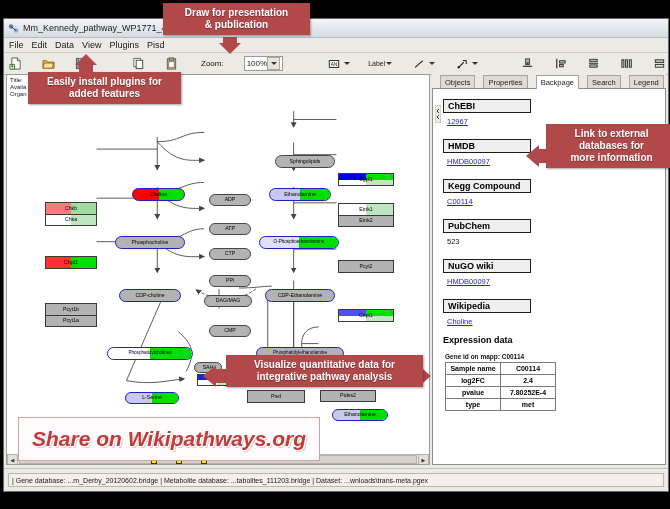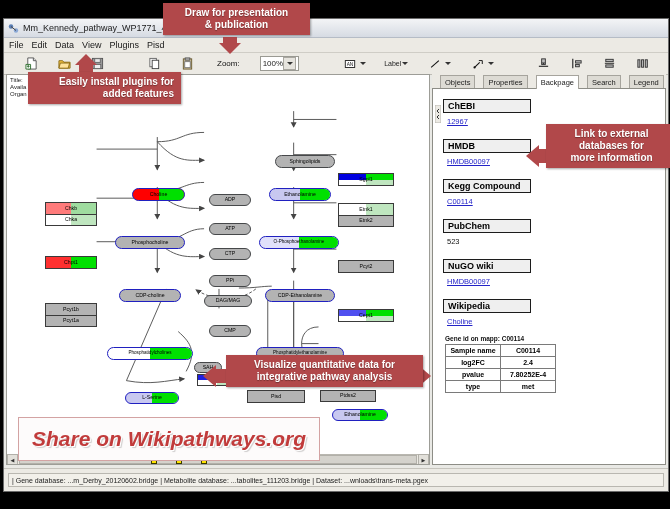--- a/index.html
+++ b/index.html
@@ -15,21 +15,21 @@
   .titlebar .appicon{width:11px;height:11px;margin-right:4px;flex:0 0 auto;}
   .titlebar .ttxt{white-space:nowrap;overflow:hidden;text-overflow:clip;}
 
   
   .menubar{height:14px;background:#eceae4;border-bottom:1px solid #cfcdc6;display:flex;align-items:center;
            padding:0 5px;font-size:9px;color:#1a1a1a;gap:8px;}
   .menubar span{cursor:default;}
 
   
   .toolbar{height:21px;background:#eceae4;border-bottom:1px solid #bfbdb6;display:flex;align-items:center;
-           padding:0 20px;gap:18px;}
+           padding:0 4px;gap:18px;}
   .tbtn{width:16px;height:16px;display:flex;align-items:center;justify-content:center;border:1px solid transparent;}
   .tbtn svg{display:block;}
   .tsep{width:1px;height:14px;background:#c2c0ba;margin:0 3px;}
   .zoomlbl{font-size:8px;color:#111;margin:0 2px 0 4px;}
   .combo{height:13px;border:1px solid #9a9a93;background:#fff;display:flex;align-items:center;
          font-size:8px;color:#222;padding:0 2px;position:relative;}
   .combo .cval{flex:1;white-space:nowrap;overflow:hidden;}
   .combo .carrow{width:11px;height:11px;background:#e6e4de;border:1px solid #a9a7a0;display:flex;
                  align-items:center;justify-content:center;}
   .combo .carrow i{border-left:3px solid transparent;border-right:3px solid transparent;border-top:3px solid #333;}
@@ -507,20 +507,21 @@
 
           <div class="bp-head">PubChem</div>
           <div class="bp-val">523</div>
 
           <div class="bp-head">NuGO wiki</div>
           <a class="bp-link" href="#">HMDB00097</a>
 
           <div class="bp-head">Wikipedia</div>
           <a class="bp-link" href="#">Choline</a>
 
+          <div class="bp-sec">Expression data</div>
           <div class="bp-gid">Gene id on mapp: C00114</div>
 
           <table class="exp">
             <tbody>
                 <tr>
               <td>Sample name</td>
               <td>C00114</td>
             </tr>
             <tr>
               <td>log2FC</td>
@@ -545,21 +546,21 @@
     </div>
   </div>
 
   <div class="callout" style="left:163px;top:3px;width:133px;">
     <div>Draw for presentation</div>
     <div>&amp; publication</div>
   </div>
   <div class="stalk" style="left:223px;top:37px;width:14px;height:7px;"></div>
   <div class="arrow-dn" style="left:219px;top:43px;"></div>
 
-  <div class="callout" style="left:28px;top:72px;width:139px;text-align:right;">
+  <div class="callout" style="left:28px;top:72px;width:139px;">
     <div>Easily install plugins for</div>
     <div>added features</div>
   </div>
   <div class="stalk" style="left:79px;top:64px;width:14px;height:10px;"></div>
   <div class="arrow-up" style="left:75px;top:54px;"></div>
 
   <div class="callout" style="left:546px;top:124px;width:117px;">
     <div>Link  to external</div>
     <div>databases  for</div>
     <div>more information</div>

